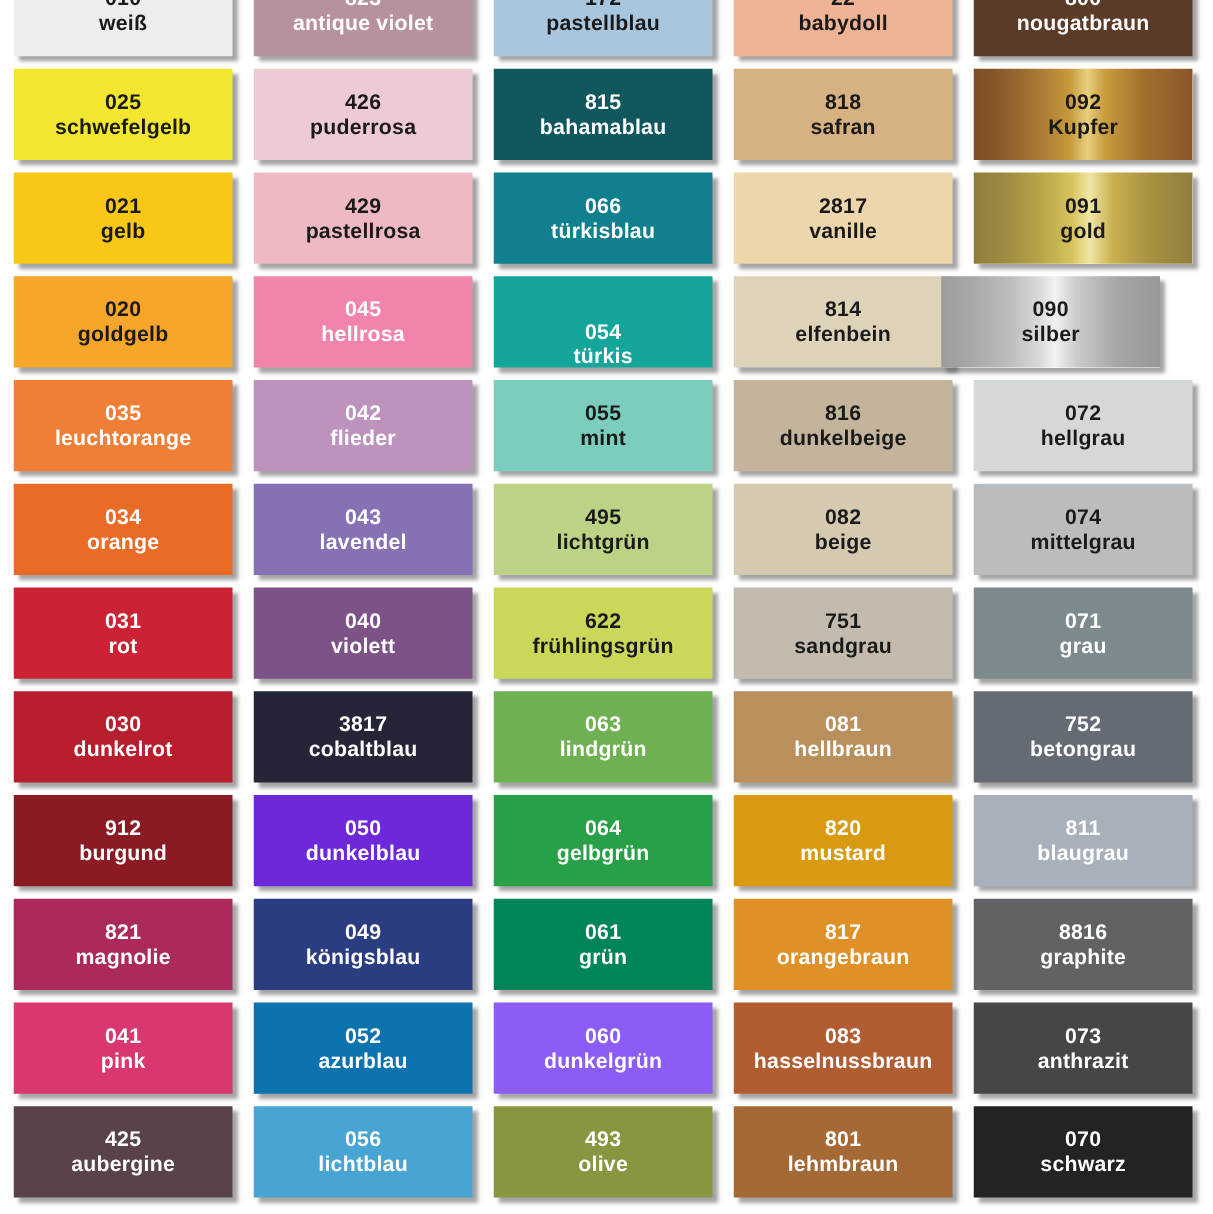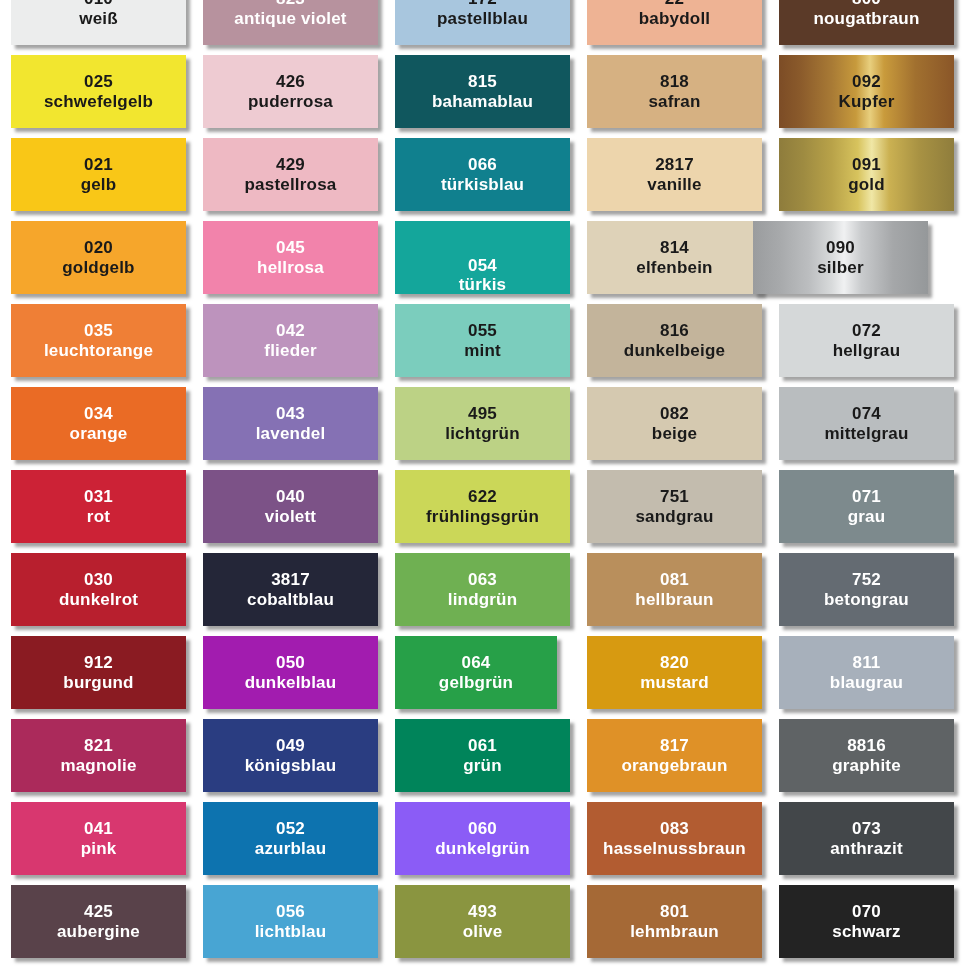--- a/index.html
+++ b/index.html
@@ -211,25 +211,25 @@
       <div class="name">hellbraun</div>
     </div>
     <div class="swatch light-text" style="left: 779px; top: 553px; width: 175px; height: 73px; background: rgb(100, 107, 114);">
       <div class="code">752</div>
       <div class="name">betongrau</div>
     </div>
     <div class="swatch light-text" style="left: 11px; top: 636px; width: 175px; height: 73px; background: rgb(138, 27, 34);">
       <div class="code">912</div>
       <div class="name">burgund</div>
     </div>
-    <div class="swatch light-text" style="left: 203px; top: 636px; width: 175px; height: 73px; background: #a21caf;">
+    <div class="swatch light-text" style="left: 203px; top: 636px; width: 175px; height: 73px; background: #6d28d9;">
       <div class="code">050</div>
       <div class="name">dunkelblau</div>
     </div>
-    <div class="swatch light-text" style="left: 395px; top: 636px; width: 162px; height: 73px; background: rgb(39, 160, 72); align-items: center;">
+    <div class="swatch light-text" style="left: 395px; top: 636px; width: 175px; height: 73px; background: rgb(39, 160, 72); align-items: center;">
       <div class="code">064</div>
       <div class="name">gelbgrün</div>
     </div>
     <div class="swatch light-text" style="left: 587px; top: 636px; width: 175px; height: 73px; background: rgb(215, 154, 17);">
       <div class="code">820</div>
       <div class="name">mustard</div>
     </div>
     <div class="swatch light-text" style="left: 779px; top: 636px; width: 175px; height: 73px; background: rgb(167, 176, 187);">
       <div class="code">811</div>
       <div class="name">blaugrau</div>

